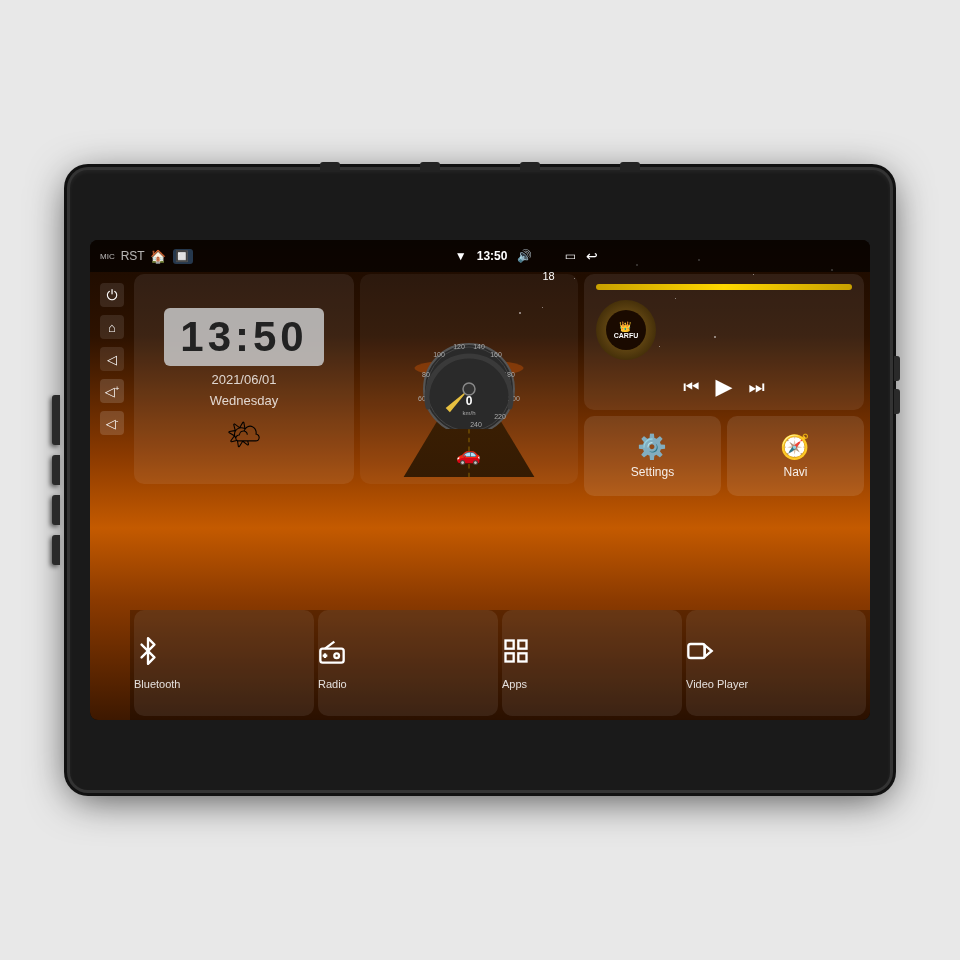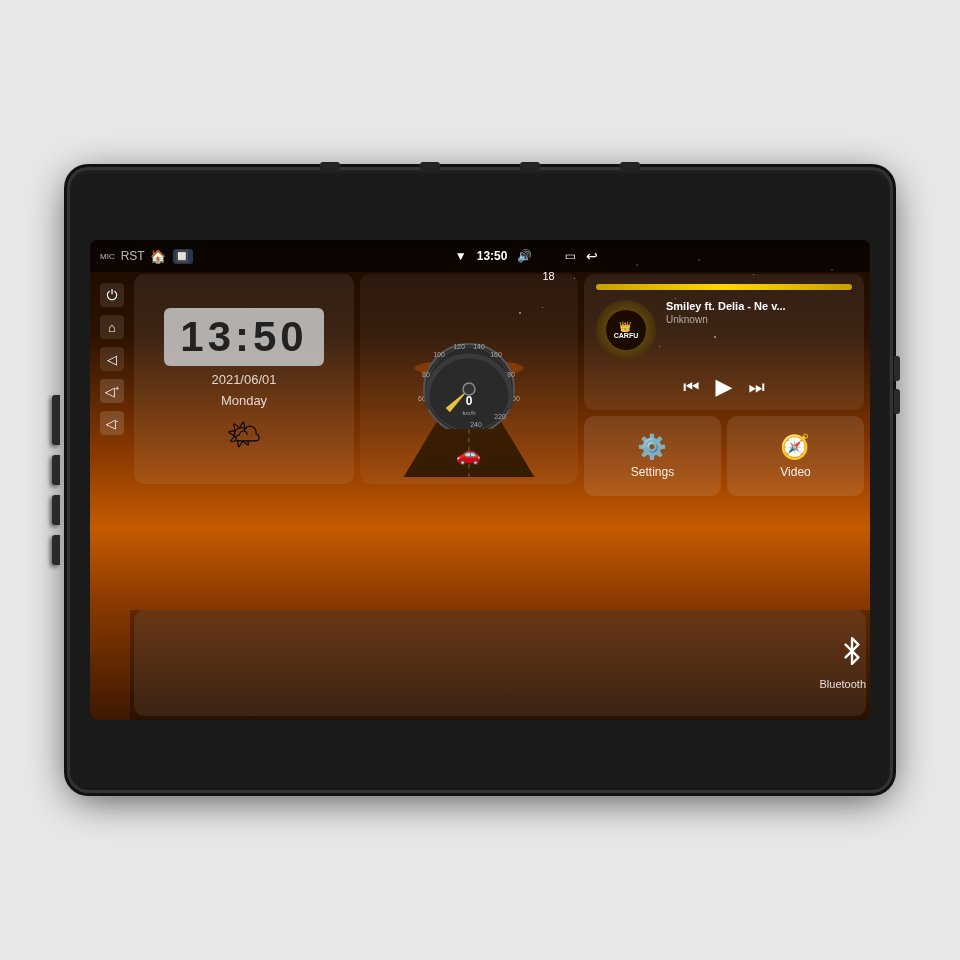--- a/index.html
+++ b/index.html
@@ -372,21 +372,21 @@
       display: flex;
       gap: 4px;
       padding: 0 4px 4px 4px;
     }
     .dock-item {
       flex: 1;
       background: rgba(255,255,255,0.08);
       border-radius: 10px;
       display: flex;
       flex-direction: column;
-      align-items: flex-end;
+      align-items: flex-start;
       justify-content: center;
       gap: 6px;
       cursor: pointer;
       color: white;
     }
     .dock-icon {
       font-size: 28px;
       color: rgba(255,255,255,0.9);
     }
     .dock-label {
@@ -476,21 +476,21 @@
         <div class="sidebar-icon" style="font-size:13px; background:rgba(255,255,255,0.15);">◁<span style="font-size:8px;position:relative;top:-3px;">-</span></div>
       </div>
 
       <div class="main-content">
 
         <div class="top-row">
 
           <div class="clock-widget">
             <div class="clock-display">13:50</div>
             <div class="clock-date">2021/06/01</div>
-            <div class="clock-day">Monday</div>
+            <div class="clock-day">Wednesday</div>
             <div class="weather-icon">🌤</div>
           </div>
 
           <div class="speedo-widget">
 
             <svg style="position:absolute;bottom:0;left:0;right:0;width:100%;height:100%;" viewBox="0 0 200 180">
 
               <defs>
                 <linearGradient id="skyGrad" x1="0%" y1="0%" x2="0%" y2="100%">
                   <stop offset="0%" style="stop-color:#1a0500;stop-opacity:1"></stop>
@@ -551,56 +551,81 @@
               <div class="music-ribbon"></div>
               <div class="music-top">
                 <div class="album-art">
                   <div class="album-art-inner">
                     <div style="text-align:center;">
                       <div style="color:#ffd700;font-size:10px;">👑</div>
                       <div class="carfu-logo">CARFU</div>
                     </div>
                   </div>
                 </div>
-                <div class="music-info">
-                  <div class="music-title">Smiley ft. Delia - Ne v...</div>
-                  <div class="music-artist">Unknown</div>
-                </div>
               </div>
               <div class="music-controls">
                 <button class="ctrl-btn">⏮</button>
                 <button class="ctrl-btn play">▶</button>
                 <button class="ctrl-btn">⏭</button>
               </div>
             </div>
 
             <div class="settings-row">
               <div class="settings-btn">
                 <span class="settings-icon-svg">⚙️</span>
                 <span class="btn-label">Settings</span>
               </div>
               <div class="navi-btn">
                 <span class="settings-icon-svg">🧭</span>
-                <span class="btn-label">Video</span>
+                <span class="btn-label">Navi</span>
               </div>
             </div>
 
           </div>
         </div>
 
       </div>
 
       <div class="bottom-dock">
         <div class="dock-item">
           <span class="dock-icon">
 <svg width="28" height="28" viewBox="0 0 24 24" fill="none" stroke="white" stroke-width="2" stroke-linecap="round" stroke-linejoin="round">
   <polyline points="6.5 6.5 17.5 17.5 12 23 12 1 17.5 6.5 6.5 17.5"></polyline>
 </svg></span>
           <span class="dock-label">Bluetooth</span>
         </div>
+        <div class="dock-item">
+          <span class="dock-icon">
+<svg width="28" height="28" viewBox="0 0 24 24" fill="none" stroke="white" stroke-width="2">
+  <rect x="2" y="10" width="20" height="12" rx="2"></rect>
+  <path d="M6 10l8-6"></path>
+  <circle cx="16" cy="16" r="2"></circle>
+  <line x1="6" y1="14" x2="6" y2="18"></line>
+  <line x1="4" y1="16" x2="8" y2="16"></line>
+</svg></span>
+          <span class="dock-label">Radio</span>
+        </div>
+        <div class="dock-item">
+          <span class="dock-icon">
+<svg width="28" height="28" viewBox="0 0 24 24" fill="none" stroke="white" stroke-width="2">
+  <rect x="3" y="3" width="7" height="7"></rect>
+  <rect x="14" y="3" width="7" height="7"></rect>
+  <rect x="3" y="14" width="7" height="7"></rect>
+  <rect x="14" y="14" width="7" height="7"></rect>
+</svg></span>
+          <span class="dock-label">Apps</span>
+        </div>
+        <div class="dock-item">
+          <span class="dock-icon">
+<svg width="28" height="28" viewBox="0 0 24 24" fill="none" stroke="white" stroke-width="2" stroke-linecap="round">
+  <rect x="2" y="6" width="14" height="12" rx="2"></rect>
+  <polygon points="22,12 16,7 16,17"></polygon>
+</svg></span>
+          <span class="dock-label">Video Player</span>
+        </div>
       </div>
 
     </div>
   </div>
 
   <div class="side-buttons-right">
     <div class="side-btn-right"></div>
     <div class="side-btn-right"></div>
   </div>
 

